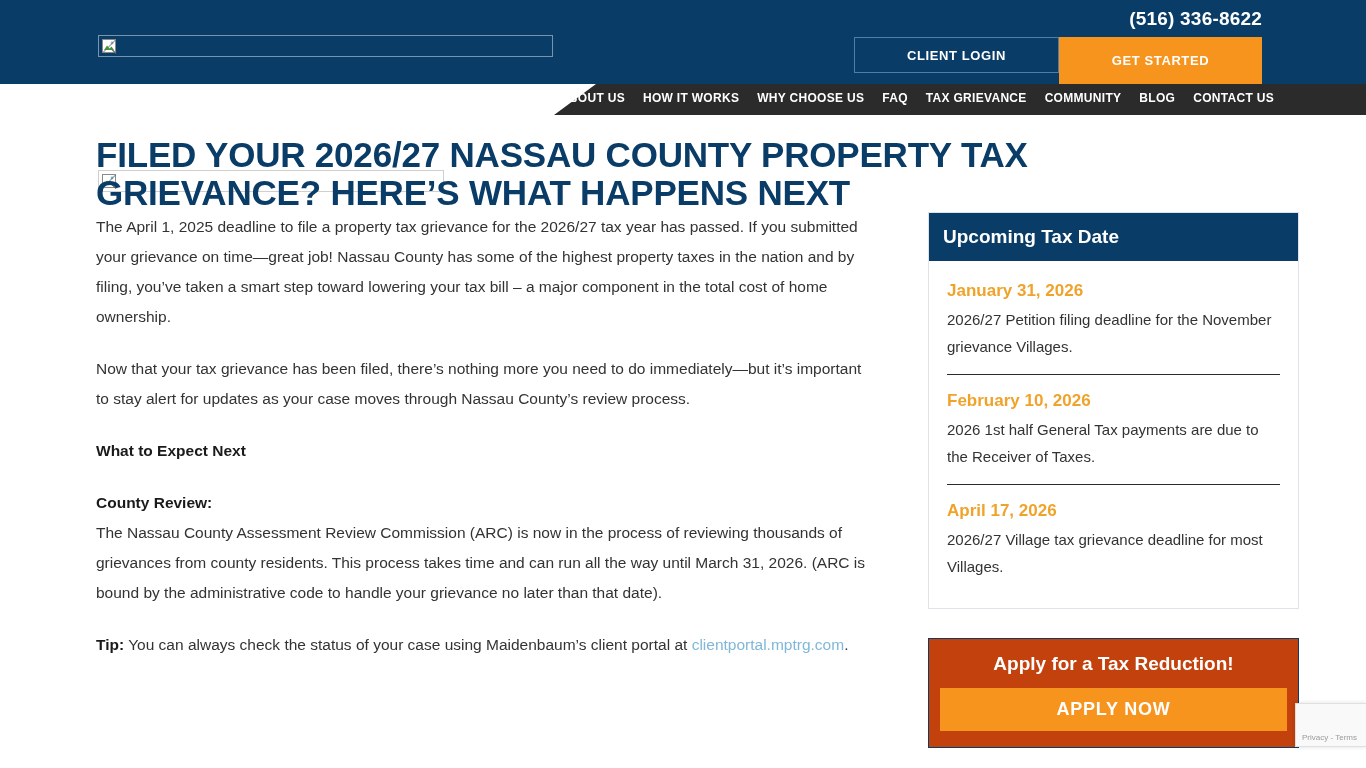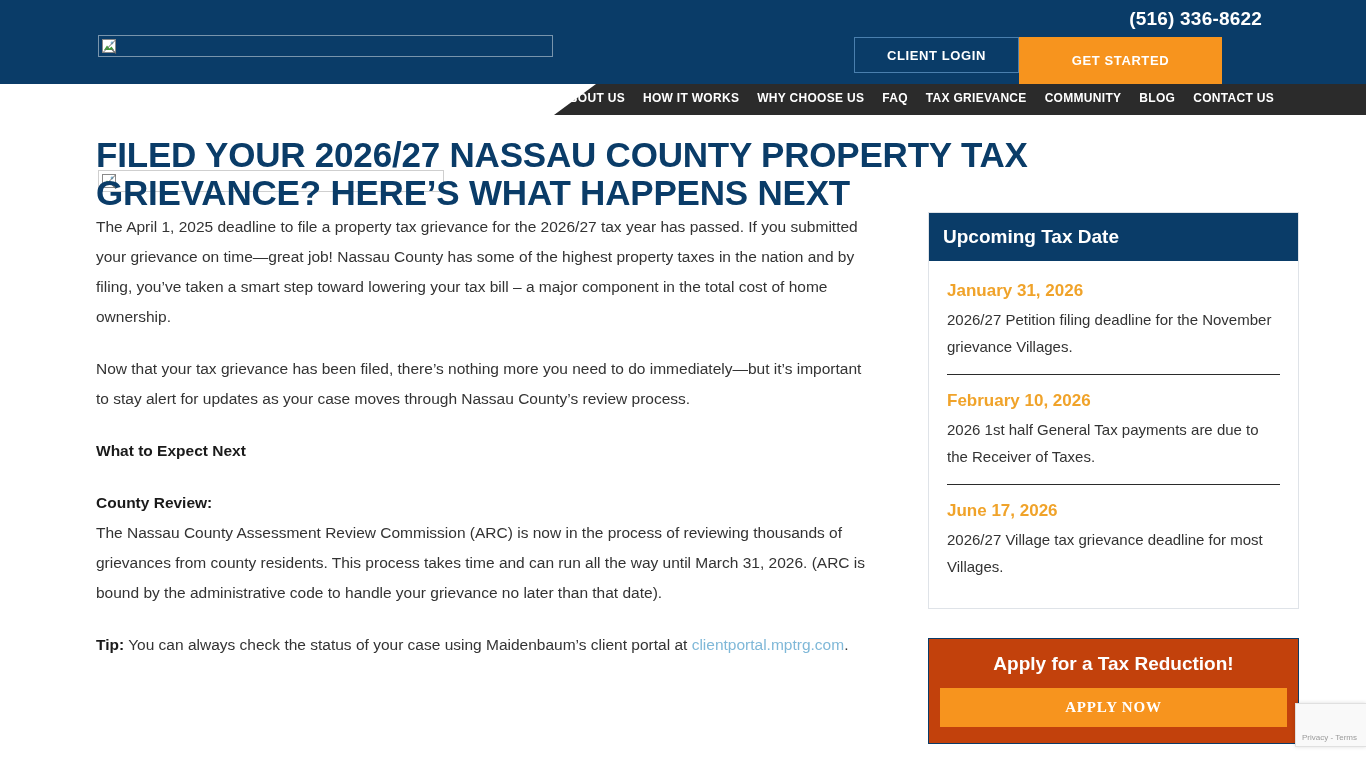--- a/index.html
+++ b/index.html
@@ -21,21 +21,21 @@
     color: #ffffff;
     font-size: 19px;
     font-weight: bold;
     letter-spacing: 0.2px;
   }
   .hdr-btns {
     position: absolute; left: 854px; top: 37px;
     display: flex;
   }
   .btn-client-login {
-    width: 165px; height: 36px;
+    width: 205px; height: 36px;
     border: 1px solid #4a7fae;
     background: #0a3c68;
     color: #ffffff;
     font-size: 13px; font-weight: bold;
     letter-spacing: 0.6px;
     display: flex; align-items: center; justify-content: center;
     cursor: pointer;
   }
   .btn-get-started {
     width: 203px; height: 47px;
@@ -160,27 +160,27 @@
     font-size: 19px;
     font-weight: bold;
     text-align: center;
     margin-bottom: 13px;
   }
   .cta-btn {
     display: block; width: 100%;
     background: #f7941e;
     color: #ffffff;
     border: none;
-    font-size: 15px;
+    font-size: 18px;
     font-weight: bold;
     letter-spacing: 0.8px;
     padding: 11px 8px;
     text-align: center;
     cursor: pointer;
-    font-family: Liberation Serif, serif;
+    font-family: Liberation Sans, sans-serif;
   }
 
   
   .recaptcha {
     position: absolute; left: 1295px; top: 703px;
     width: 71px; height: 44px;
     background: #f9f9f9;
     border: 1px solid #e0e0e0;
     border-right: none;
     box-shadow: 0 0 4px rgba(0,0,0,0.14);
@@ -263,21 +263,21 @@
       <div class="card-body">
         <div class="tax-item">
           <div class="tax-date">January 31, 2026</div>
           <div class="tax-desc">2026/27 Petition filing deadline for the November grievance Villages.</div>
         </div>
         <div class="tax-item">
           <div class="tax-date">February 10, 2026</div>
           <div class="tax-desc">2026 1st half General Tax payments are due to the Receiver of Taxes.</div>
         </div>
         <div class="tax-item">
-          <div class="tax-date">June 17, 2026</div>
+          <div class="tax-date">April 17, 2026</div>
           <div class="tax-desc">2026/27 Village tax grievance deadline for most Villages.</div>
         </div>
       </div>
     </div>
 
     <div class="cta">
       <div class="cta-title">Apply for a Tax Reduction!</div>
       <button class="cta-btn">APPLY NOW</button>
     </div>
 

